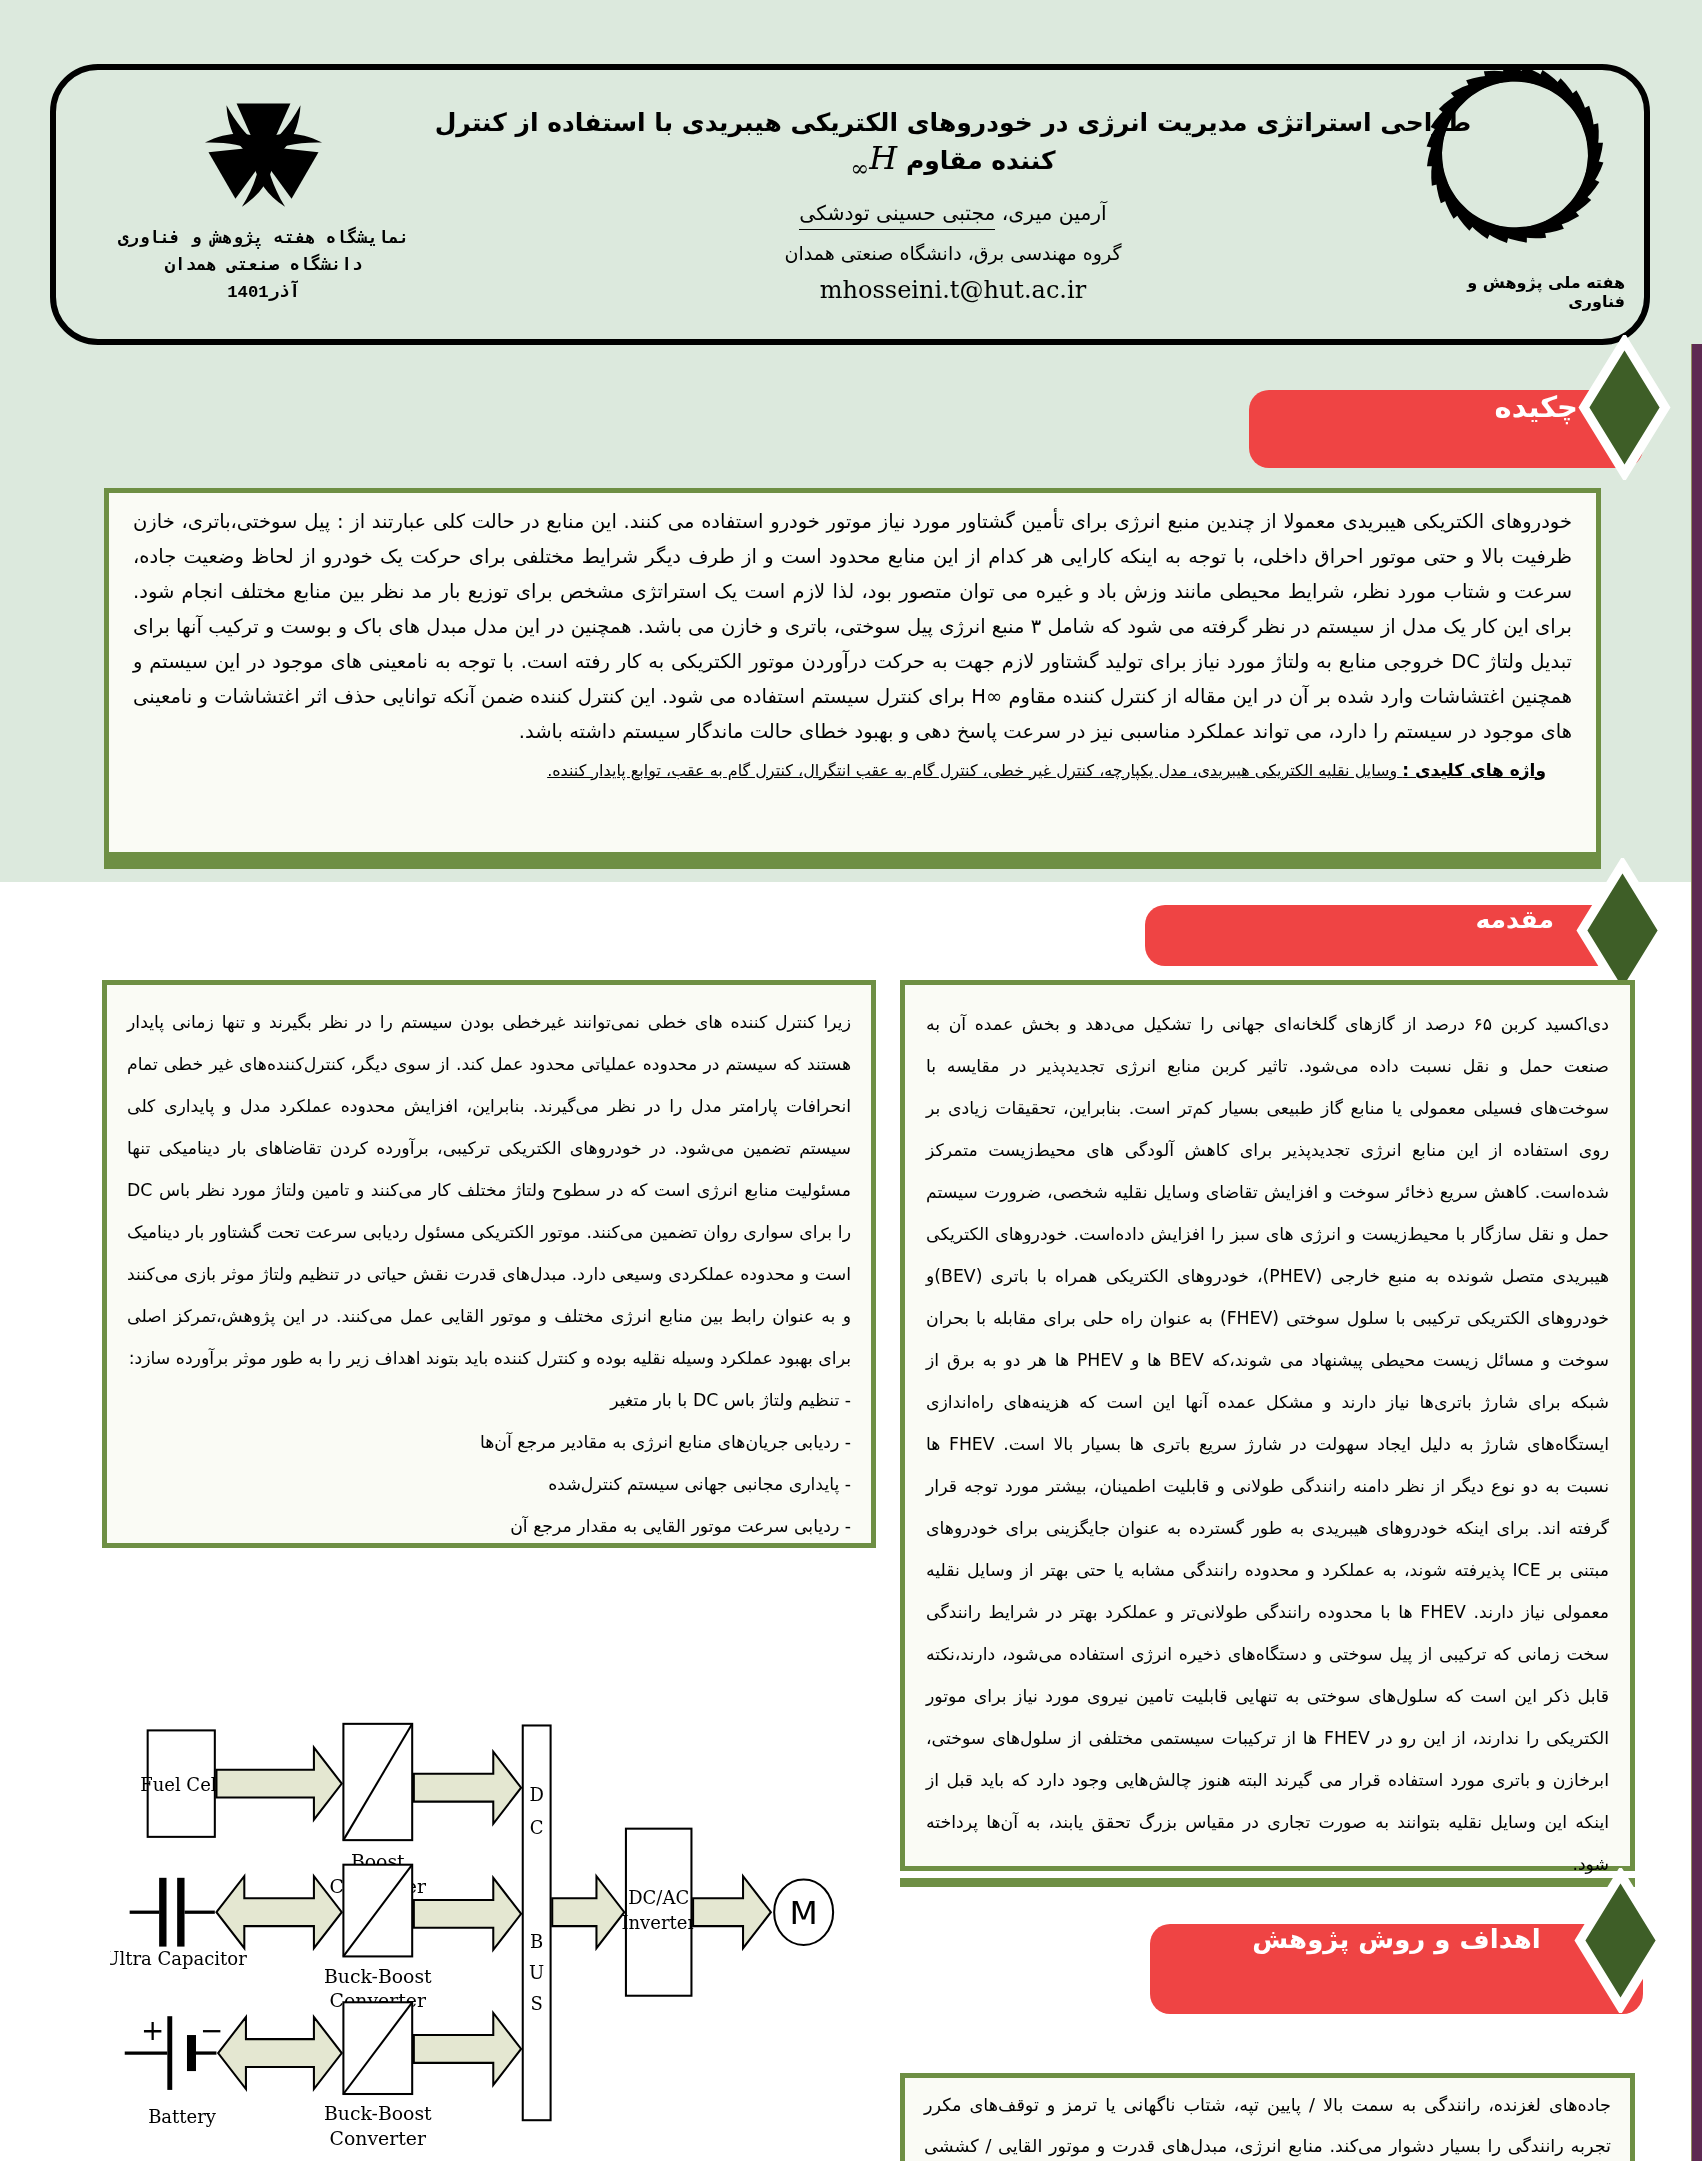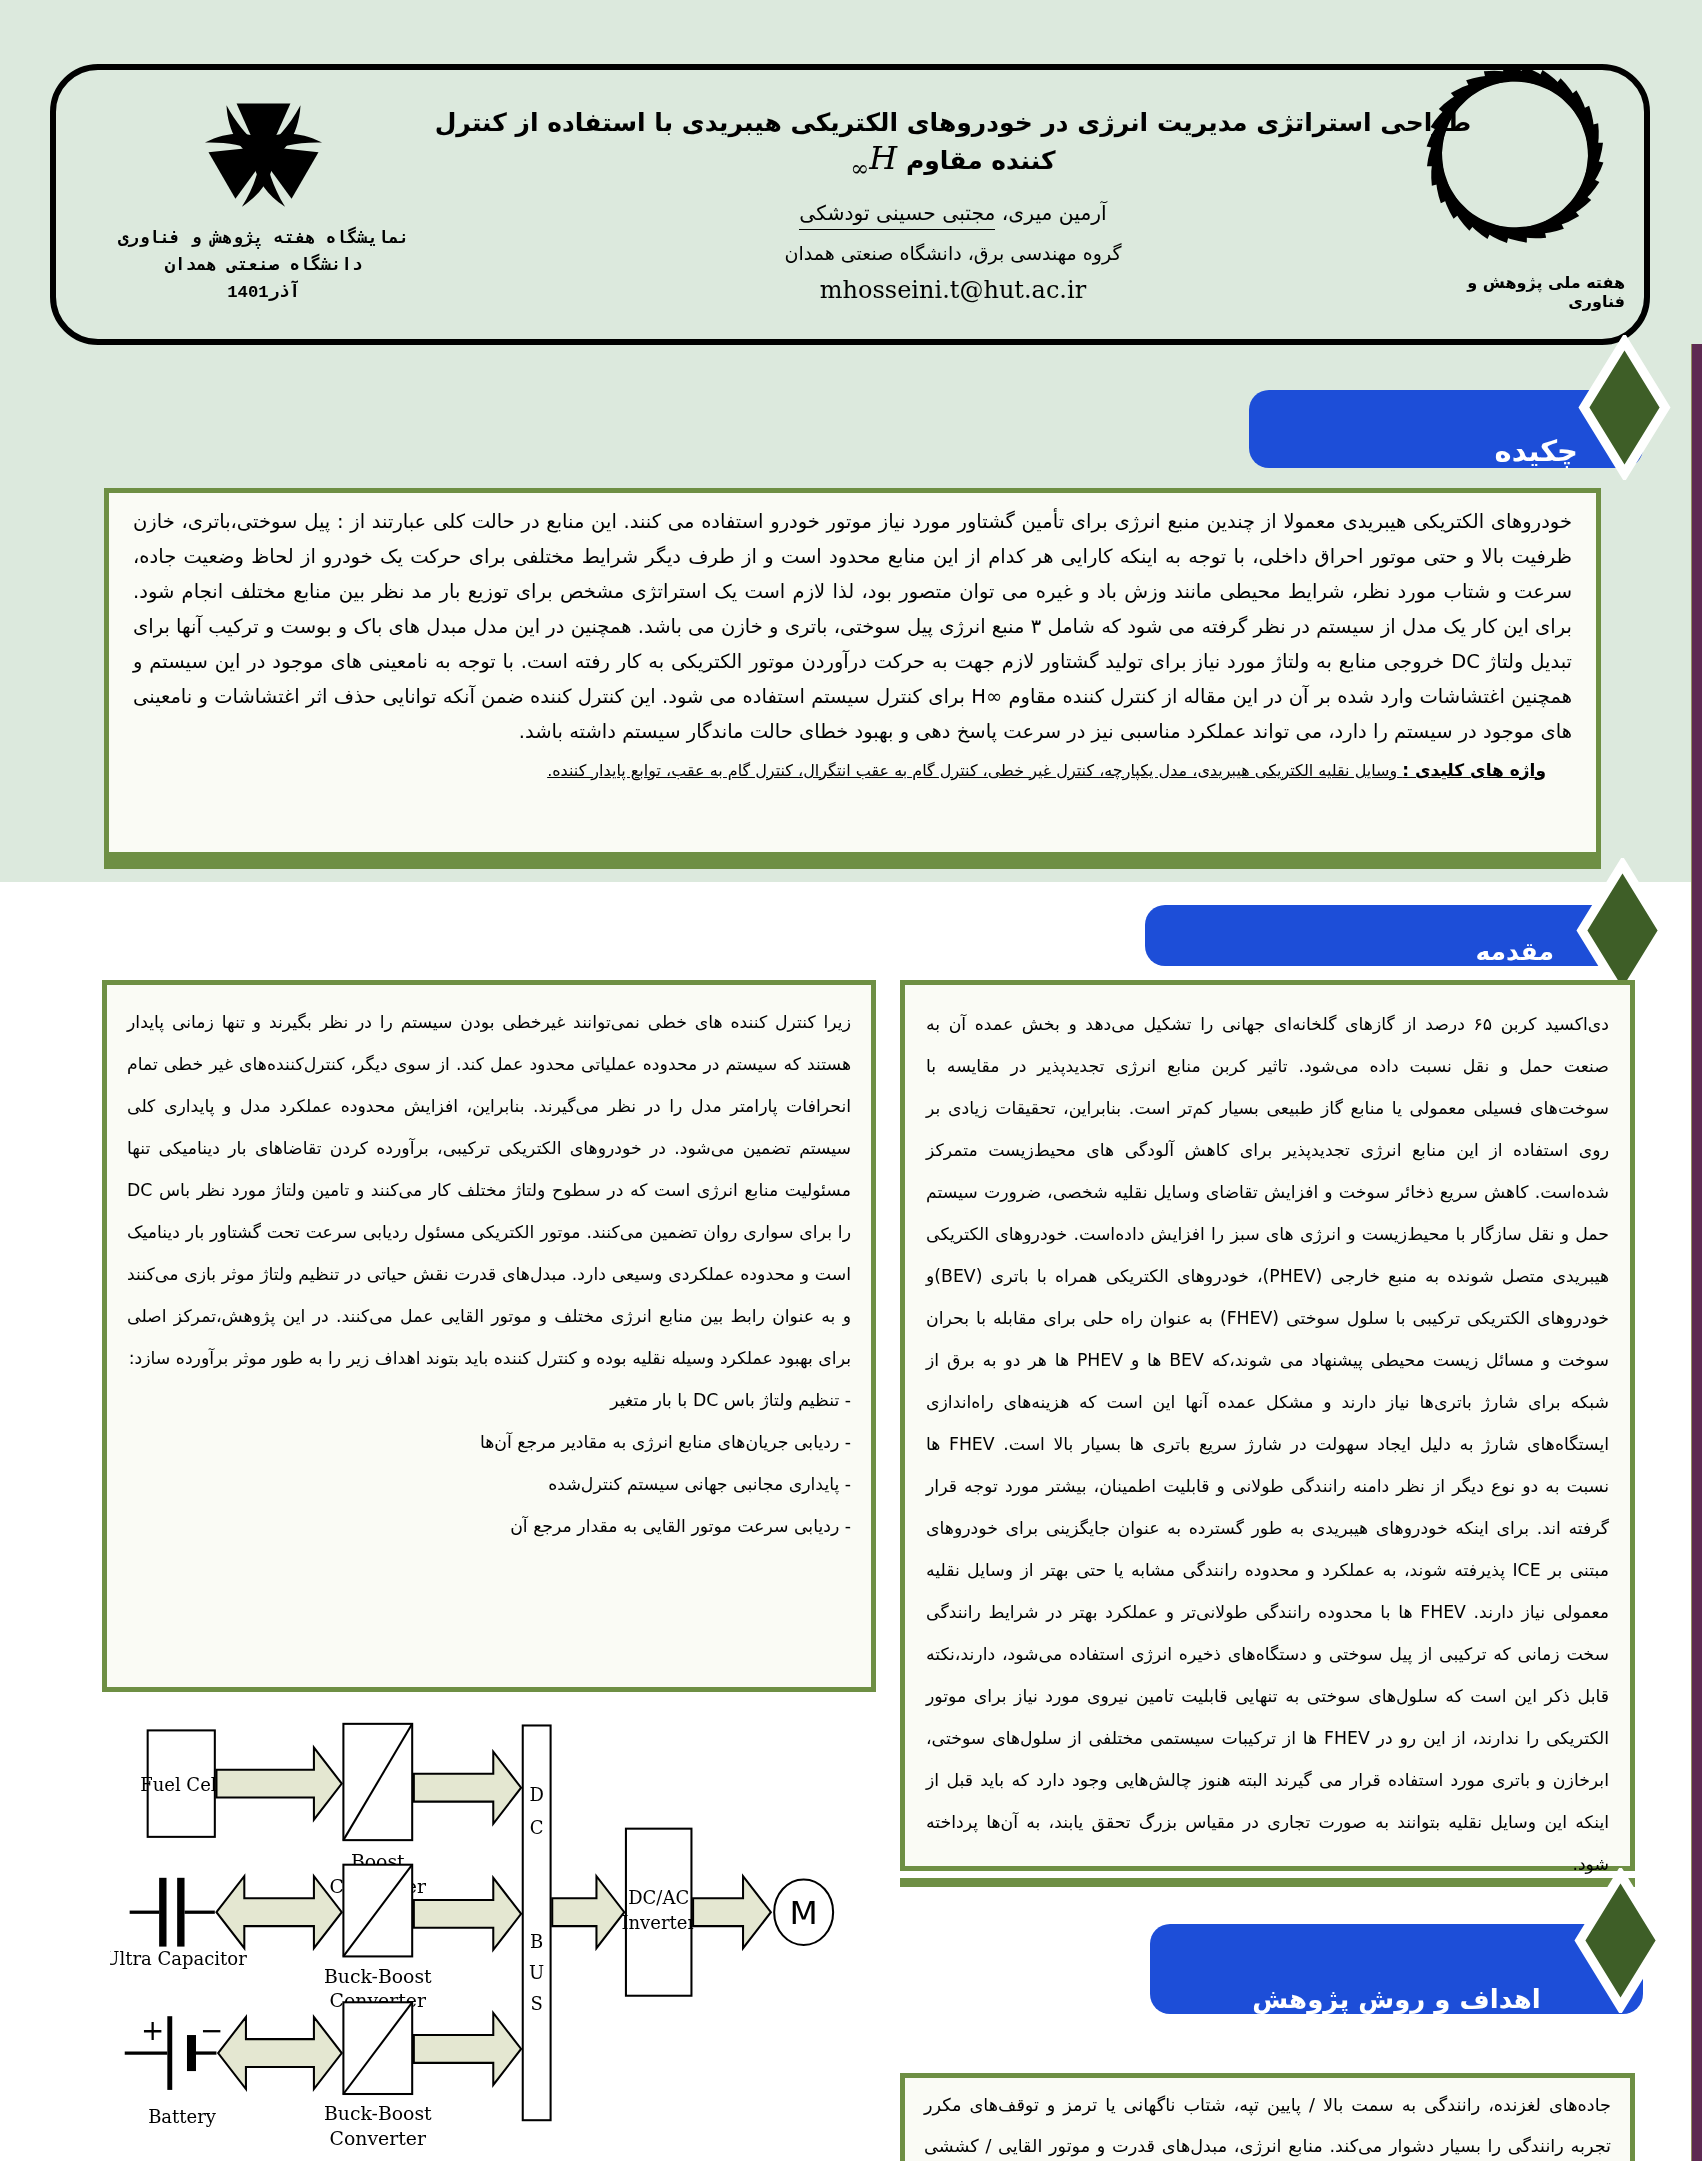--- a/index.html
+++ b/index.html
@@ -18,39 +18,39 @@
   .hinf sub{font-style:normal;font-size:22.5px;line-height:0;}
   .authors{margin-top:22.5px;font-size:20.3px;}
   .authors .ul{border-bottom:1.7px solid #000;padding-bottom:4px;}
   .affil{margin-top:17.3px;font-size:19px;}
   .email{margin-top:12px;font-family:"DejaVu Serif",serif;font-size:24px;direction:ltr;}
 
   .ring{position:absolute;left:1405px;top:38px;width:220px;text-align:right;}
   .ring svg{width:220px;height:233px;}
   .ring-cap{font-weight:bold;font-size:16px;margin-top:0px;direction:rtl;}
 
-  .bar{position:absolute;background:#1d4ed8;border-radius:20px;color:#fff;font-weight:bold;display:flex;align-items:flex-end;box-sizing:border-box;}
+  .bar{position:absolute;background:#ef4444;border-radius:20px;color:#fff;font-weight:bold;display:flex;align-items:flex-start;box-sizing:border-box;}
   .bar.right{justify-content:flex-end;}
   .bar.center{justify-content:center;}
   #bar-abstract{left:1249px;top:390px;width:394px;height:78px;font-size:29px;padding-right:65px;}
   #bar-intro{left:1145px;top:905px;width:478px;height:61px;font-size:25px;padding-right:69px;}
   #bar-methods{left:1150px;top:1924px;width:493px;height:90px;font-size:26px;}
   .diamond{position:absolute;width:93px;height:145px;}
   .diamond polygon{fill:#3e5e27;stroke:#fff;stroke-width:22;}
   #dia-abstract{left:1578px;top:335px;}
   #dia-intro{left:1576px;top:858px;}
   #dia-methods{left:1574px;top:1868px;}
 
   .wbox{position:absolute;background:#fafbf5;border:5.2px solid #6e8f44;box-sizing:border-box;}
   #abstract-box{left:104px;top:488px;width:1497px;height:381px;border-bottom-width:17.3px;padding:11.2px 24px;}
   #abstract-text{direction:rtl;text-align:justify;font-size:19.5px;line-height:35px;}
   #keywords{direction:rtl;text-align:right;font-size:16px;margin-top:10.4px;padding-right:26px;text-decoration:underline;}
   #keywords b{font-size:17px;}
 
-  #col-left{left:102px;top:980px;width:774px;height:712px;padding:15.6px 20px;}
+  #col-left{left:102px;top:980px;width:774px;height:568px;padding:15.6px 20px;}
   #col-right{left:900px;top:980px;width:735px;height:891px;padding:18px 21px;}
   .para{direction:rtl;text-align:justify;font-size:17.3px;line-height:42px;}
   .bullet{direction:rtl;text-align:right;font-size:17.3px;line-height:42px;}
 
   .shadowbar{position:absolute;background:#6e8f44;}
   #shadow-introcol{left:900px;top:1878px;width:735px;height:8.6px;}
   #methods-box{left:900px;top:2073px;width:735px;height:216px;padding:7px 19px;}
   #methods-text{direction:rtl;text-align:justify;font-size:17.7px;line-height:41px;}
 
   #diagram{position:absolute;left:110px;top:1676px;width:778px;height:533px;}

